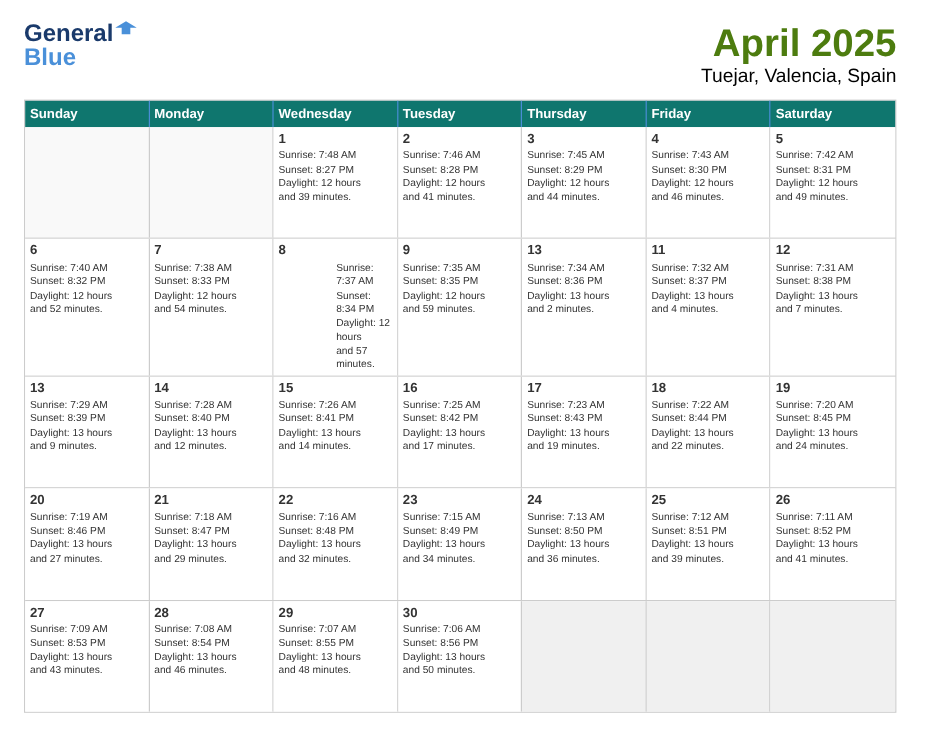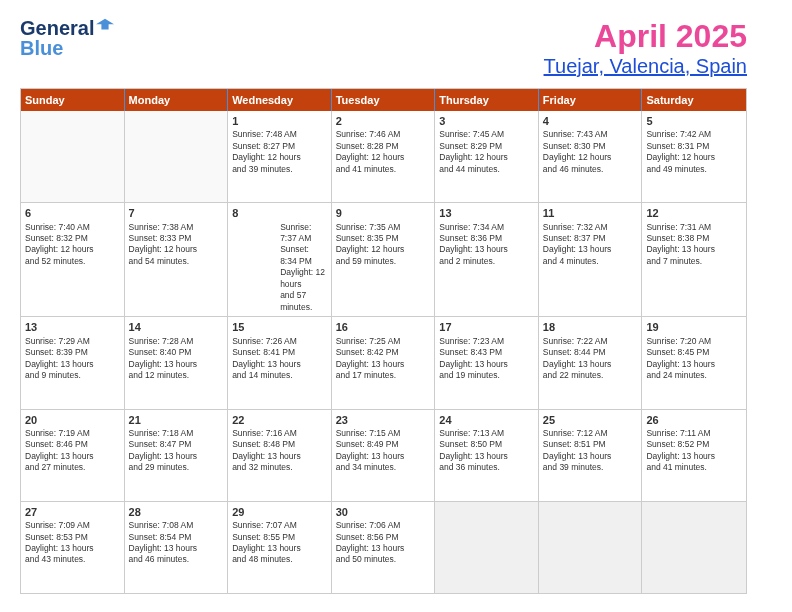--- a/index.html
+++ b/index.html
@@ -22,37 +22,36 @@
       justify-content: space-between;
       align-items: flex-start;
       margin-bottom: 10px;
     }
     .title-block {
       text-align: right;
     }
     .main-title {
       font-size: 32px;
       font-weight: bold;
-      color: #ec4899;
+      color: #4d7c0f;
     }
     .subtitle {
-      font-size: 20px;
-      color: #1d4ed8;
-      text-decoration: underline;
+      font-size: 16px;
+      color: #000000;
     }
     .calendar {
       flex: 1;
       display: flex;
       flex-direction: column;
       border: 1px solid #ccc;
     }
     .cal-header {
       display: grid;
       grid-template-columns: repeat(7, 1fr);
-      background: #c2410c;
+      background: #0f766e;
     }
     .cal-header-cell {
       color: #fff;
       font-size: 11px;
       font-weight: bold;
       padding: 5px 4px;
       text-align: left;
       border-right: 1px solid #4a8dd5;
     }
     .cal-header-cell:last-child { border-right: none; }

